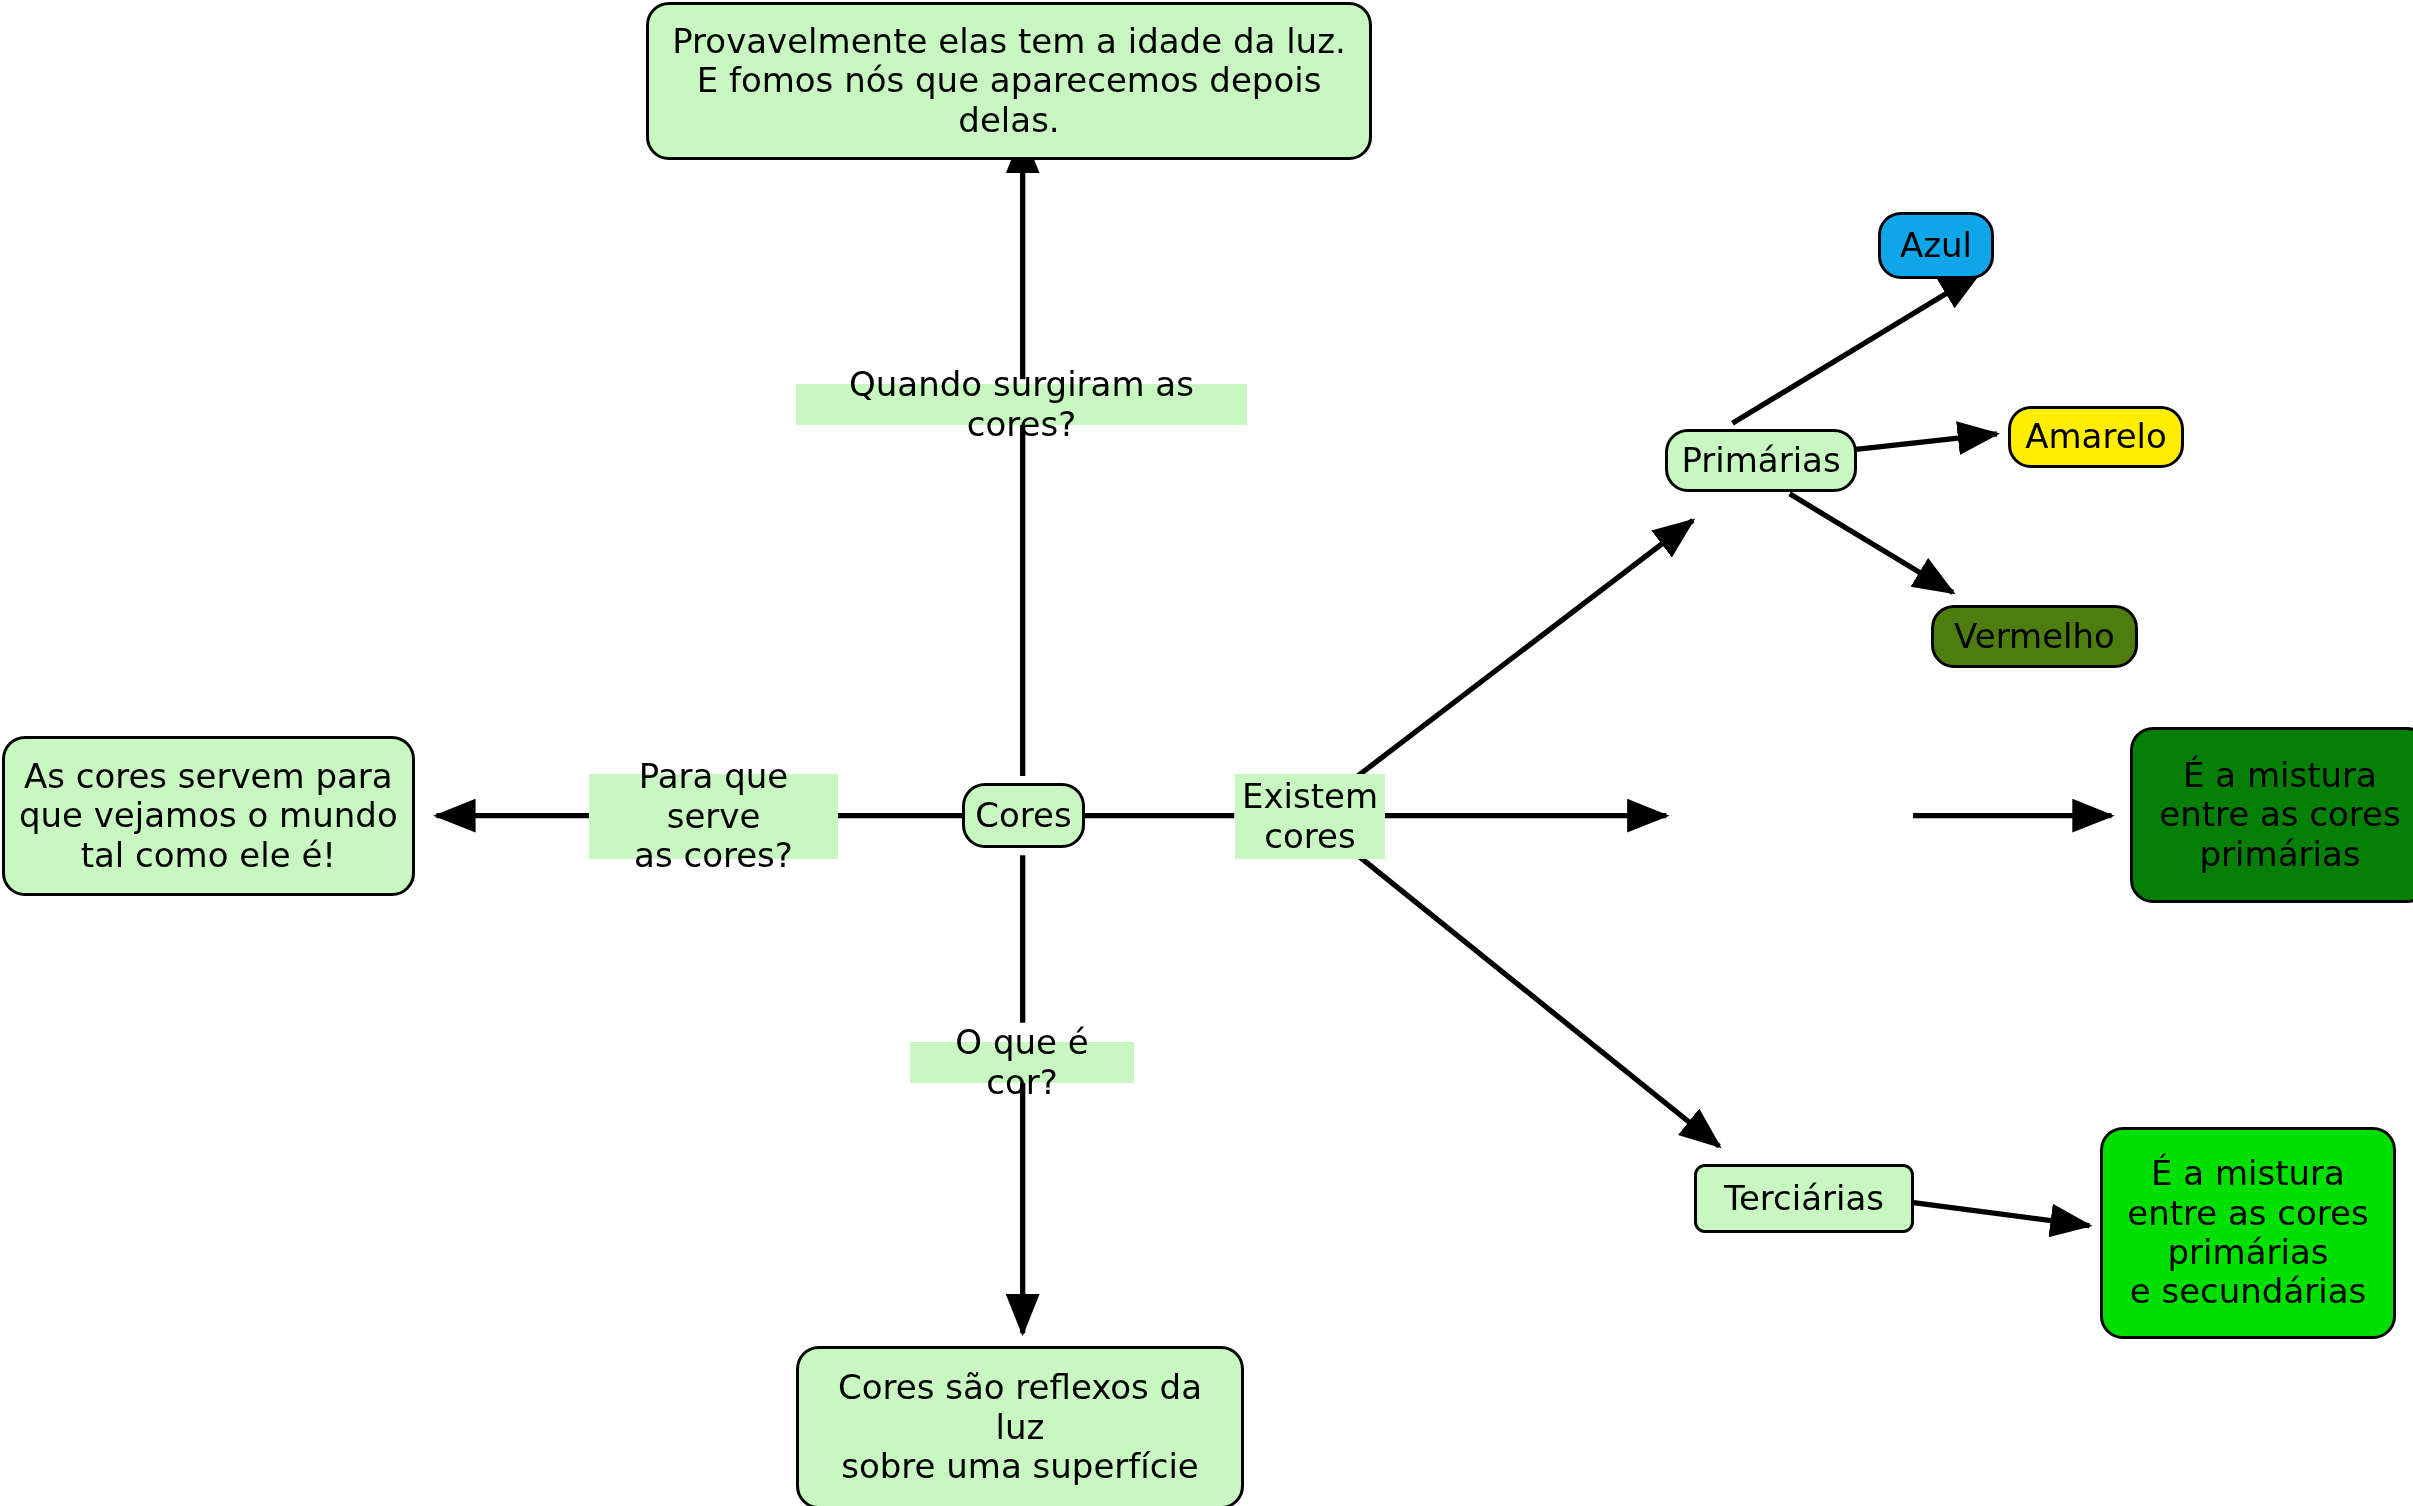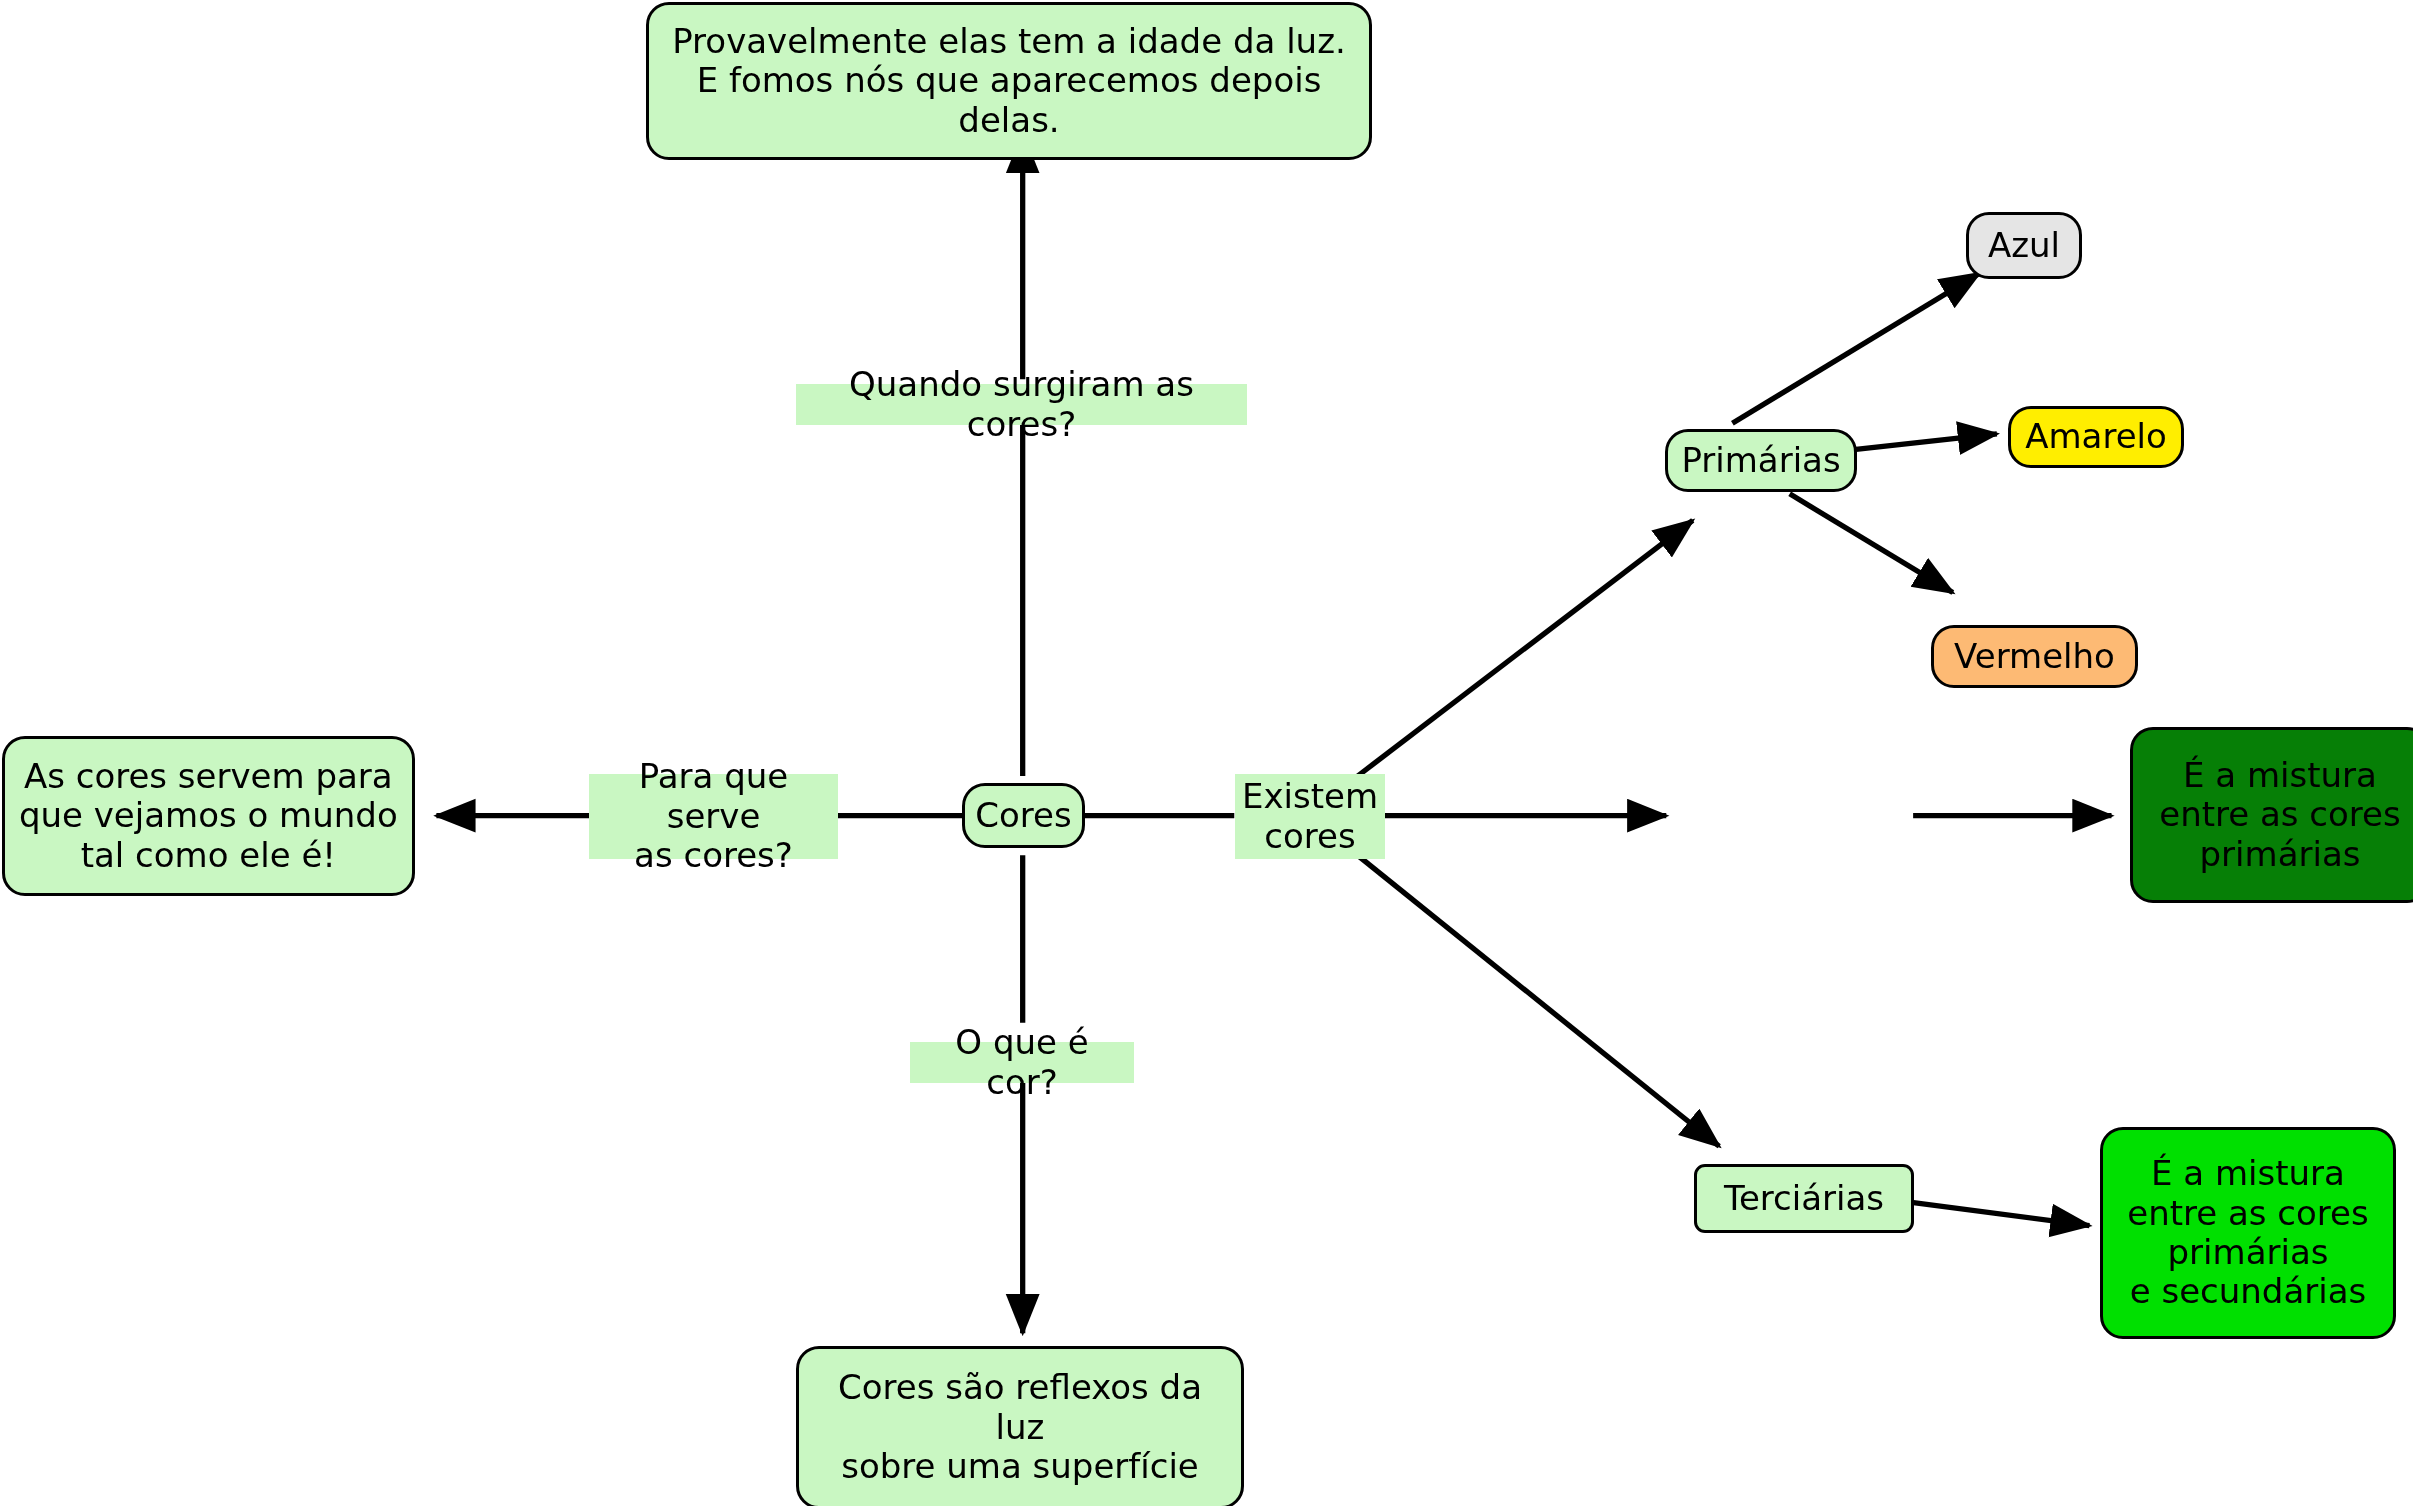--- a/index.html
+++ b/index.html
@@ -110,29 +110,29 @@
 
   <div class="node box f38" style="left:1665px; top:429px; width:192px; height:63px;">
     <span>Primárias</span>
   </div>
 
 
   <div class="node box f38" style="left:1694px; top:1164px; width:220px; height:69px;border-radius:11px;">
     <span>Terciárias</span>
   </div>
 
-  <div class="node box f38" style="left:1966px; top:212px; width:116px; height:67px; background:#e5e5e5;">
+  <div class="node box f38" style="left:1878px; top:212px; width:116px; height:67px; background:#0ea5e9;">
     <span>Azul</span>
   </div>
 
   <div class="node box f38" style="left:2008px; top:406px; width:176px; height:62px; background:#ffee00;">
     <span>Amarelo</span>
   </div>
 
-  <div class="node box f38" style="left:1931px; top:625px; width:207px; height:63px; background:#fdba74;">
+  <div class="node box f38" style="left:1931px; top:605px; width:207px; height:63px; background:#4d7c0f;">
     <span>Vermelho</span>
   </div>
 
   <div class="node box f38" style="left:2130px; top:727px; width:300px; height:176px; background:#067f06;">
     <span>É a mistura
 entre as cores
 primárias</span>
   </div>
 
   <div class="node box f38" style="left:2100px; top:1127px; width:296px; height:212px; background:#00e000;">

